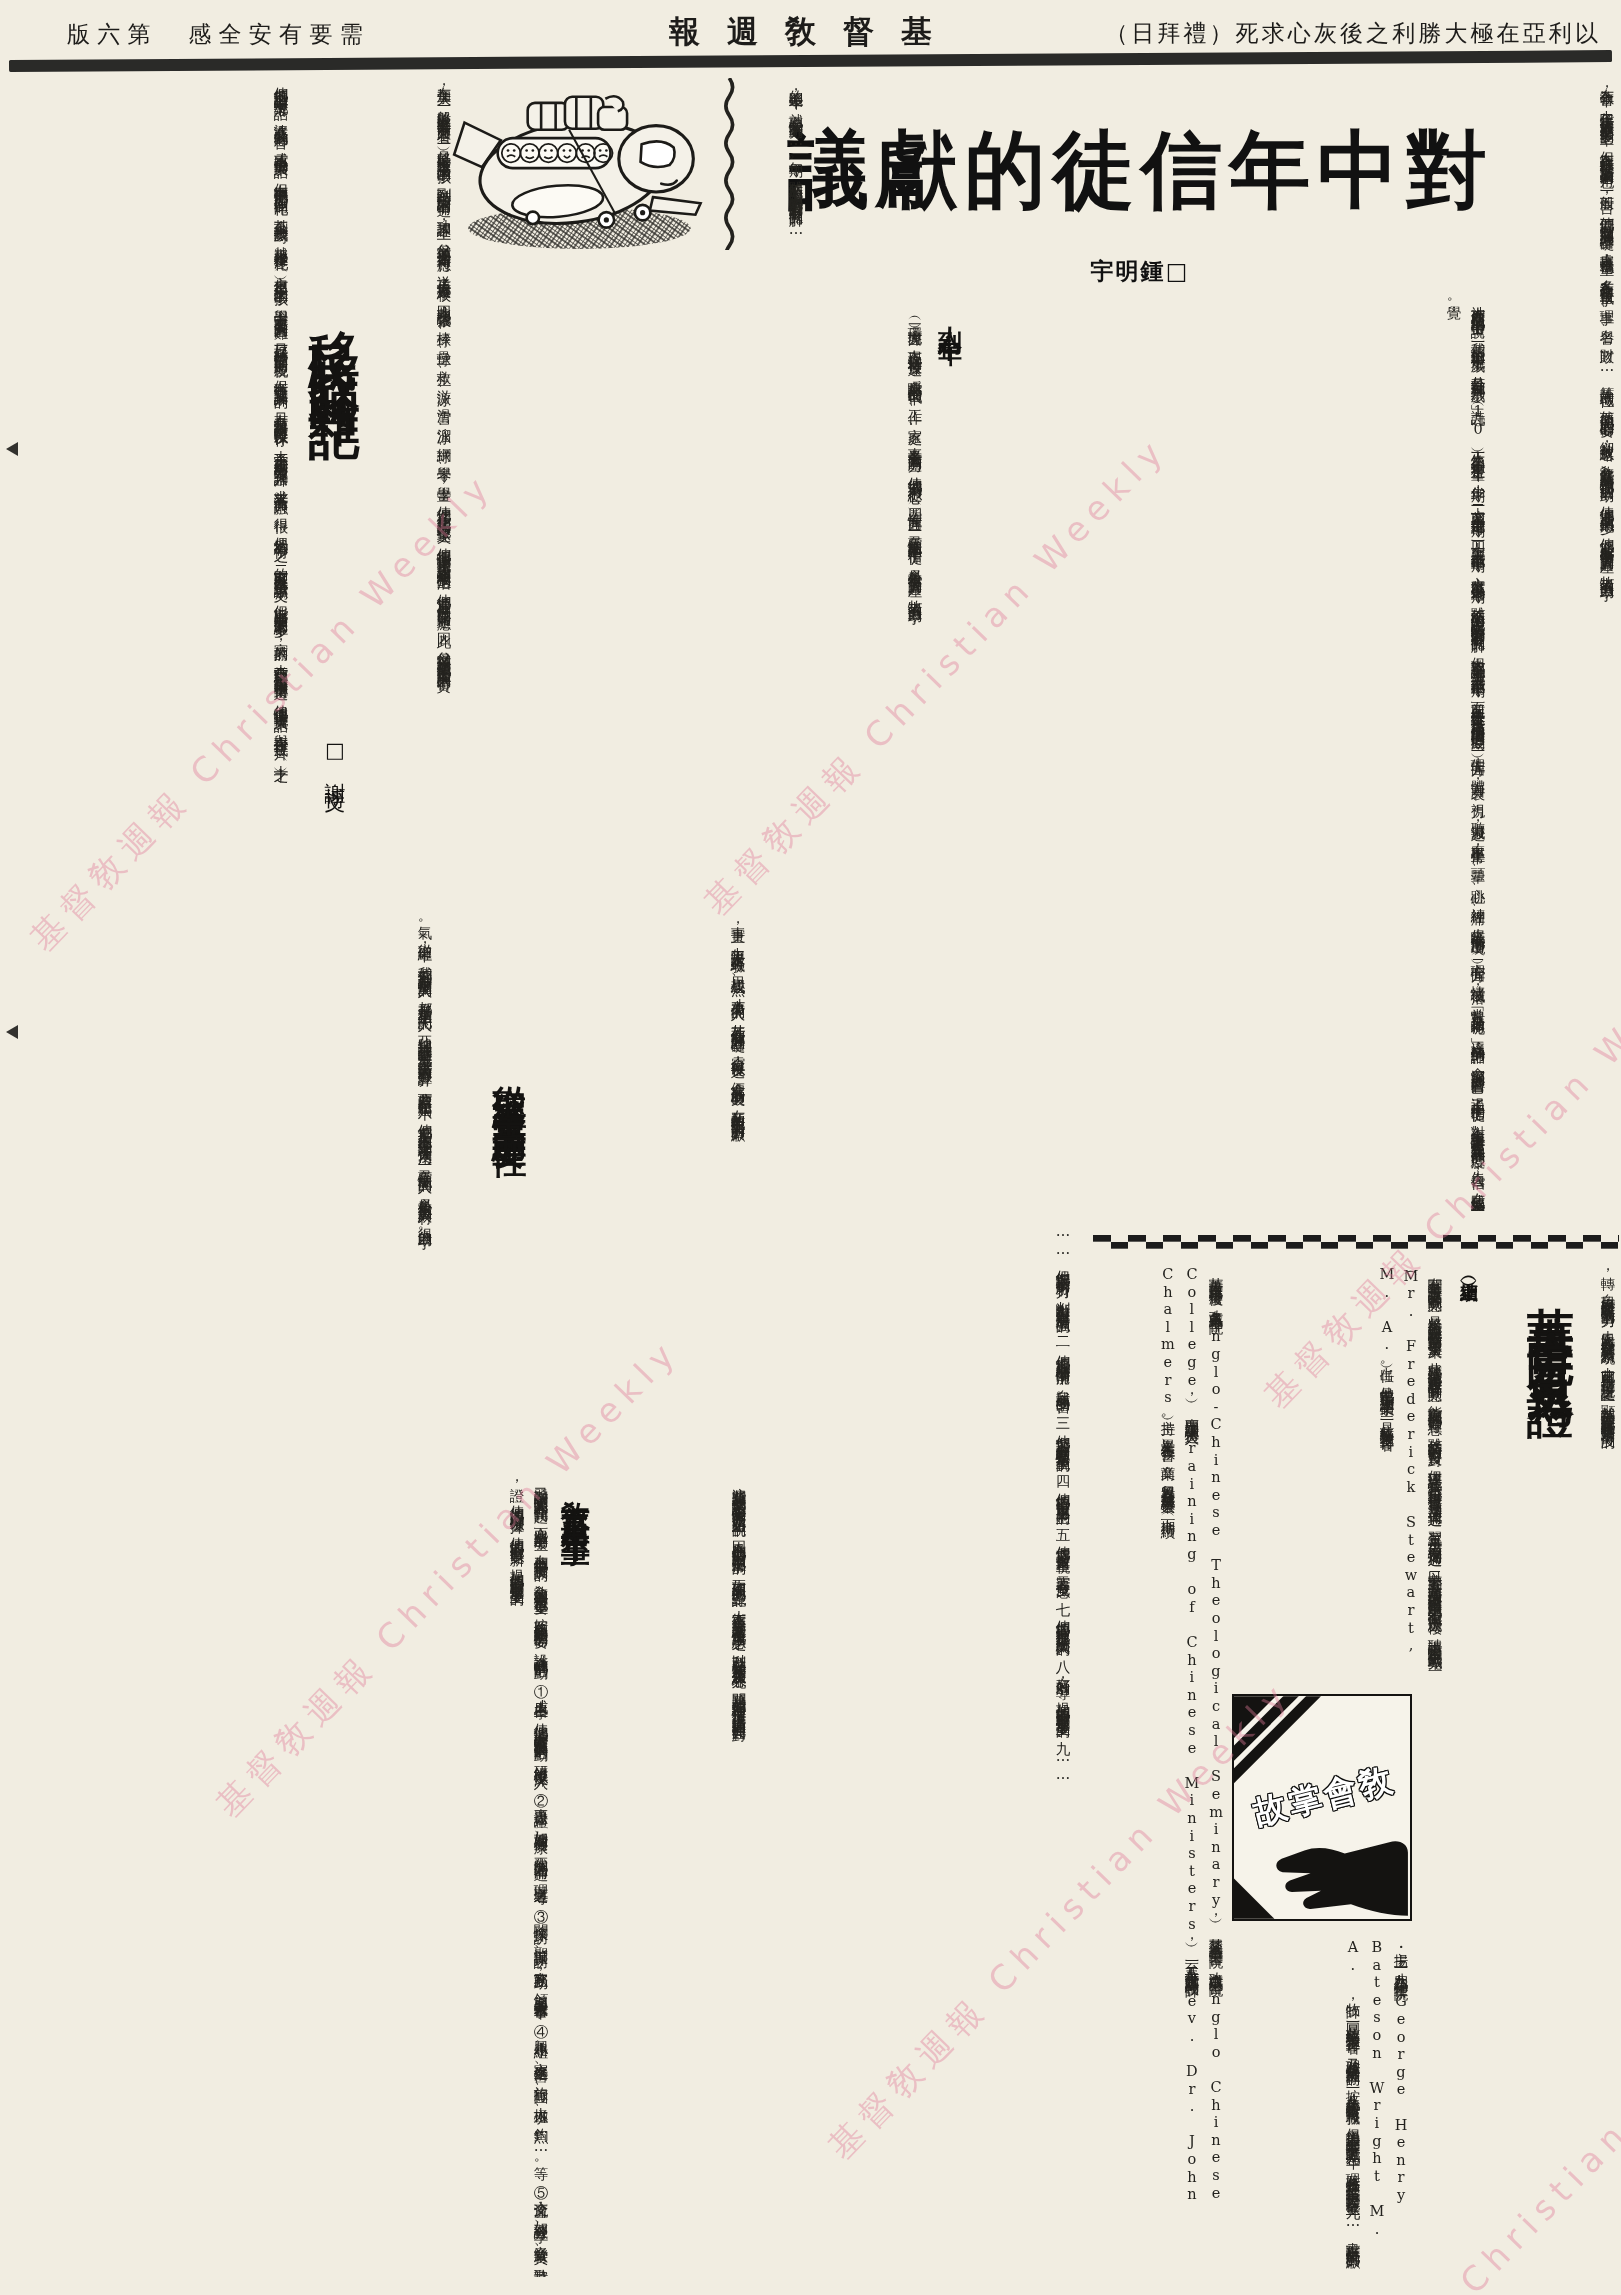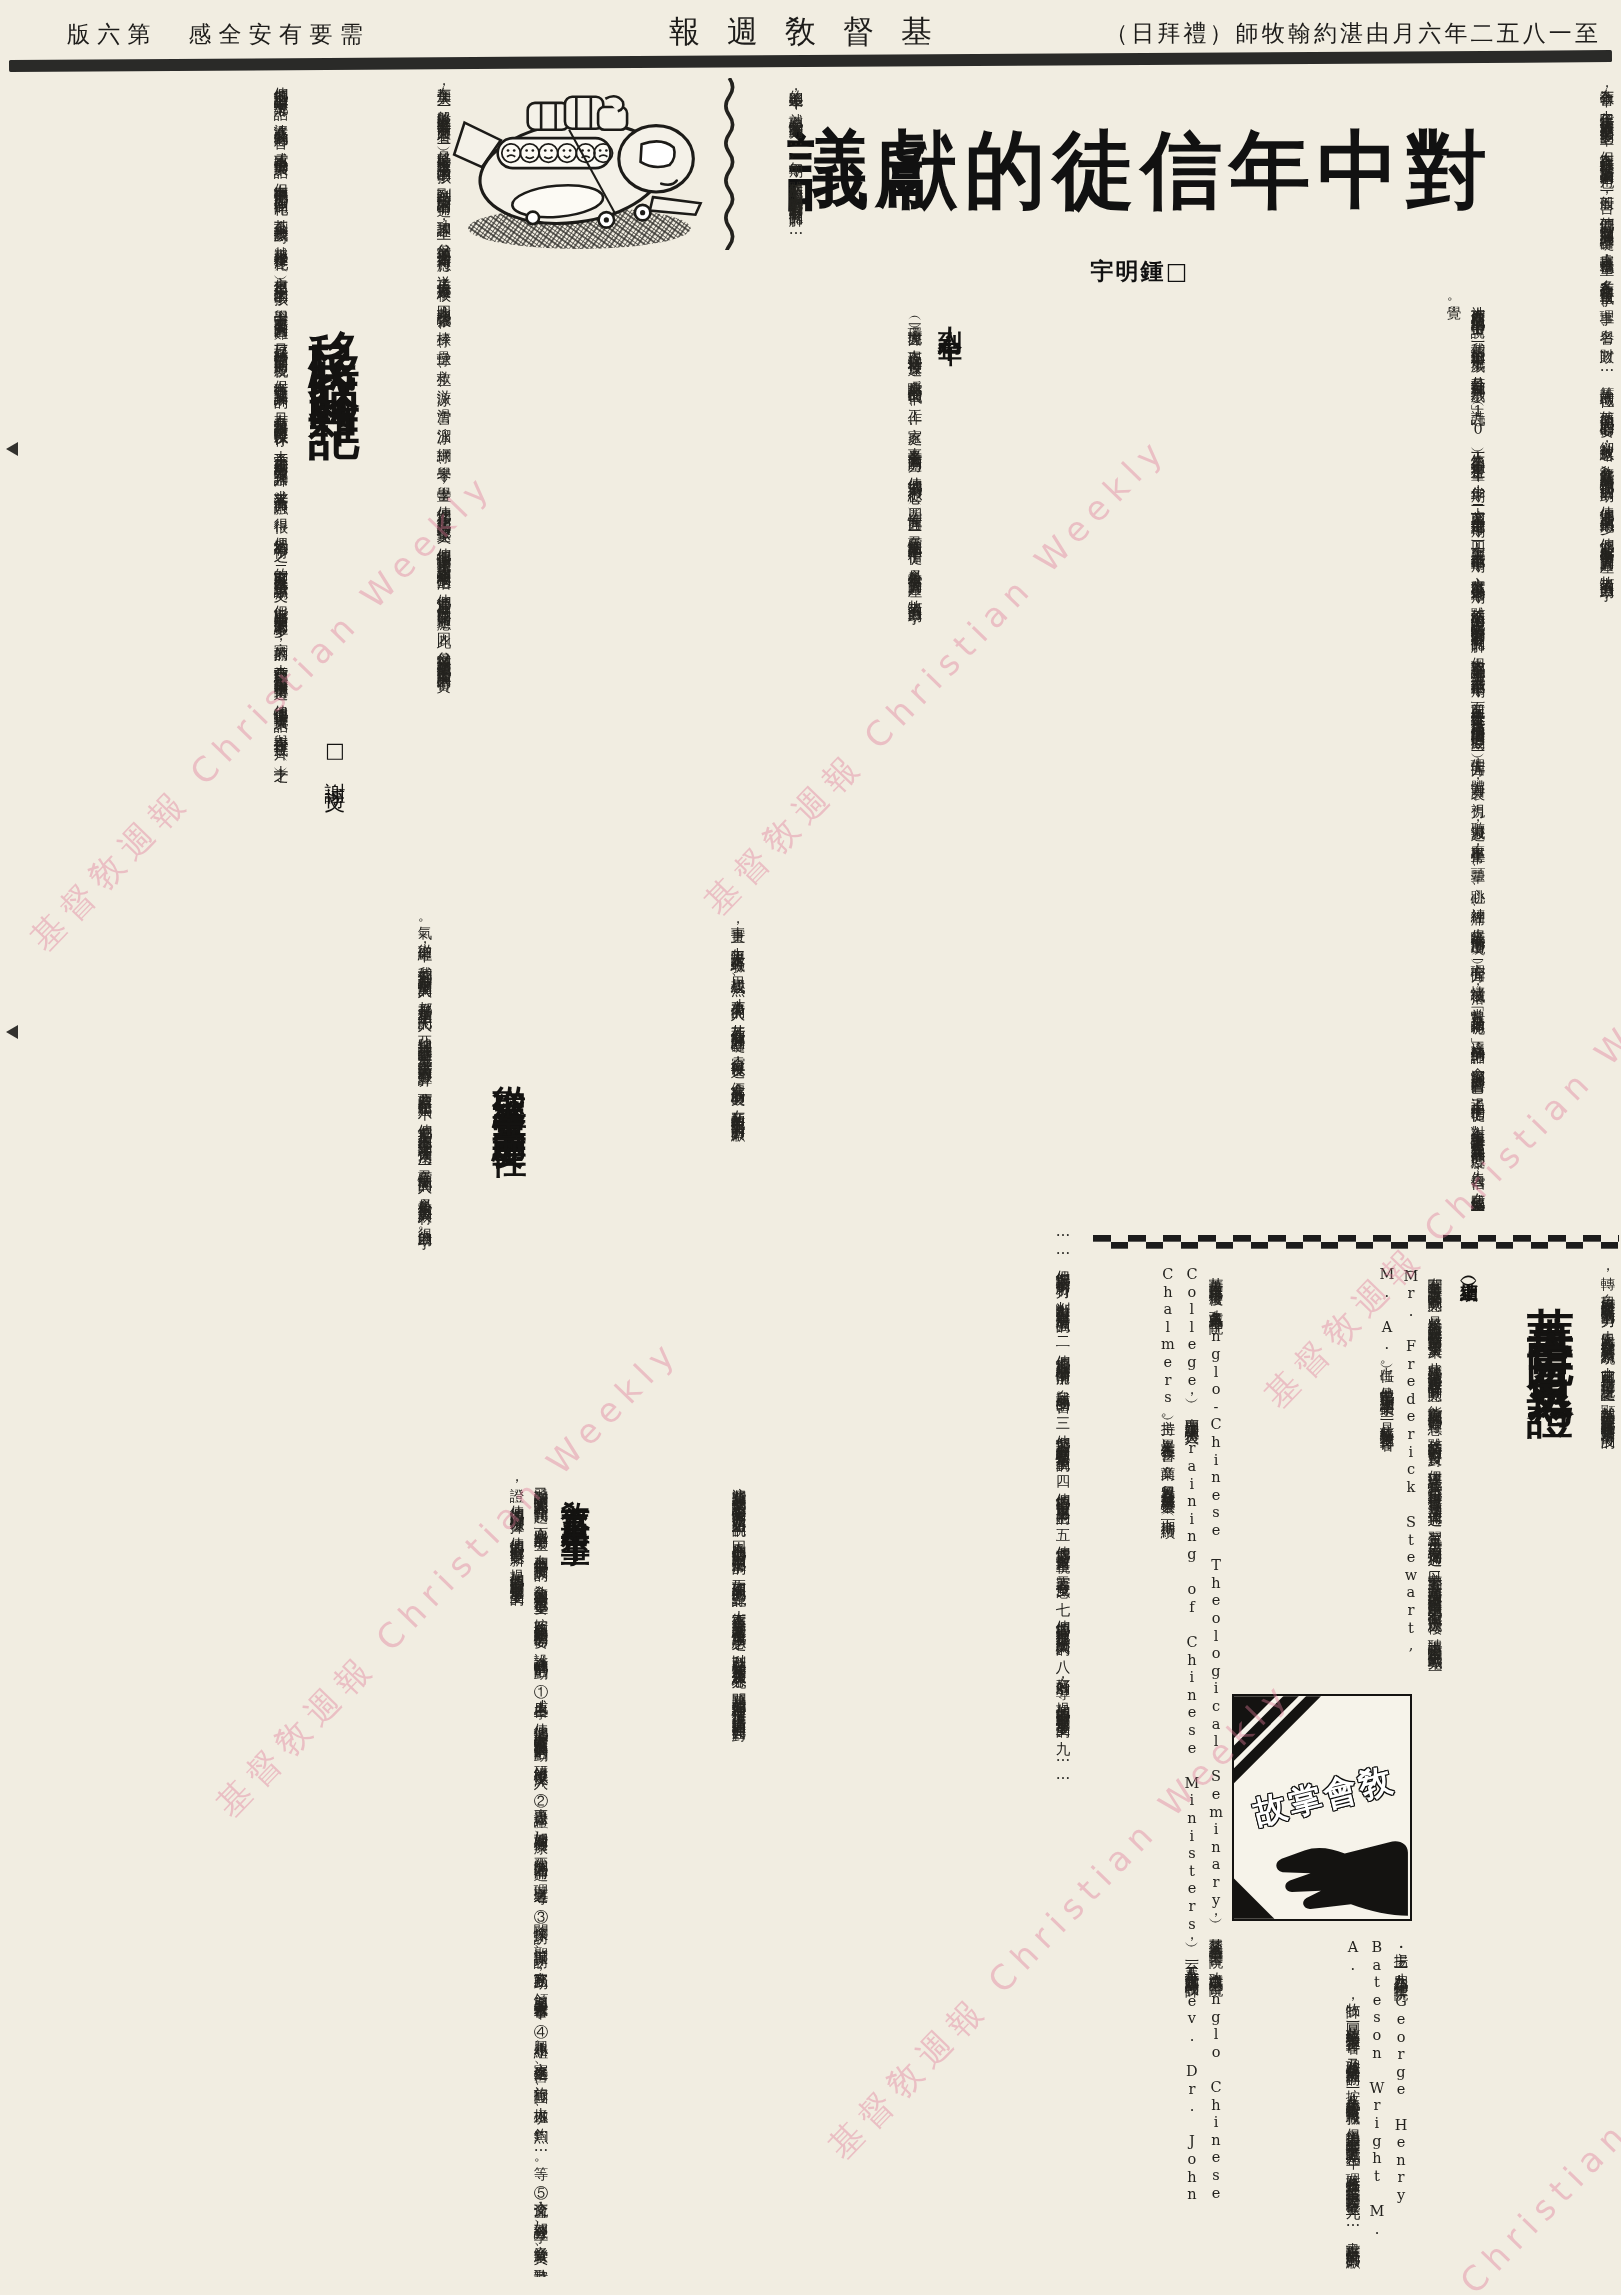--- a/index.html
+++ b/index.html
@@ -2,21 +2,21 @@
 <html style="font-size:8.3px"><head>
 <meta charset="utf-8">
 <style>
   html,body{margin:0;padding:0;background:#b9b4a8;}
   .page{position:relative;width:1622px;height:2295px;background:#f1ede1;overflow:hidden;
         font-family:"DejaVu Serif","Liberation Serif",serif;color:#1d1c1a;}
   
   .rtl{direction:rtl;unicode-bidi:bidi-override;}
   .mast-date{position:absolute;top:17.6px;right:21px;font-size:23px;letter-spacing:3.1px;white-space:nowrap;}
   .mast-name{position:absolute;top:11.4px;left:617px;width:394px;text-align:center;font-size:31px;
-             font-weight:normal;letter-spacing:27px;white-space:nowrap;}
+             font-weight:bold;letter-spacing:27px;white-space:nowrap;}
   .mast-issue{position:absolute;top:18.7px;left:67px;font-size:23px;letter-spacing:7.3px;white-space:nowrap;}
   .mast-rule{position:absolute;top:55px;left:9.3px;width:1603px;height:12.4px;background:#2a2a28;
              transform:rotate(-0.35deg);border-radius:1.6px;}
   
   .wm{position:absolute;font-family:"DejaVu Sans","Liberation Sans",sans-serif;font-size:34px;
       color:rgba(226,122,152,0.40);letter-spacing:8.3px;white-space:nowrap;transform:rotate(-46deg);
       pointer-events:none;z-index:5;}
   
   .v{writing-mode:vertical-rl;text-orientation:upright;position:absolute;overflow:hidden;
      font-size:14.5px;line-height:1.66;letter-spacing:1.6px;text-align:start;color:#24231f;}
@@ -55,21 +55,21 @@
                text-shadow:1px 0 #111,-1px 0 #111,0 1px #111,0 -1px #111,
                            1px 1px #111,-1px -1px #111,1px -1px #111,-1px 1px #111;
                direction:rtl;unicode-bidi:bidi-override;z-index:4;}
 </style>
 </head>
 <body>
 
 <div class="page">
 
   <div>
-    <span class="mast-date rtl">至一八五二年六月由湛約翰牧師（禮拜日）</span>
+    <span class="mast-date rtl">以利亞在極大勝利之後灰心求死（禮拜日）</span>
     <span class="mast-name rtl">基督敎週報</span>
     <span class="mast-issue rtl">需要有安全感　第六版</span>
     <div class="mast-rule"></div>
   </div>
 
   <span class="wm" style="left:-62px;top:689px;">基督敎週報 Christian Weekly</span>
   <span class="wm" style="left:124px;top:1555px;">基督敎週報 Christian Weekly</span>
   <span class="wm" style="left:612px;top:653px;">基督敎週報 Christian Weekly</span>
   <span class="wm" style="left:736px;top:1897px;">基督敎週報 Christian Weekly</span>
   <span class="wm" style="left:1172px;top:1146px;">基督敎週報 Christian Weekly</span>

